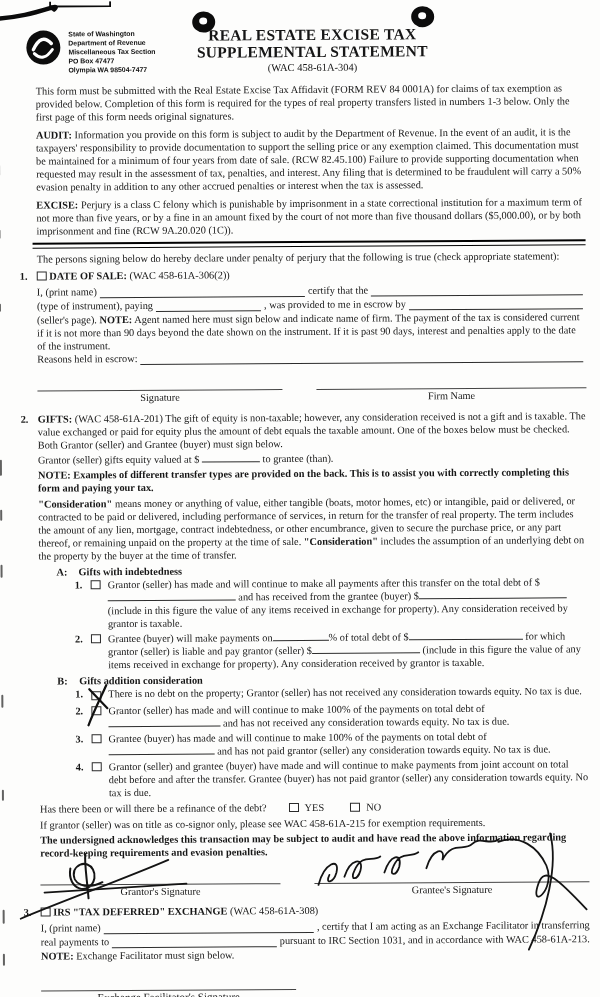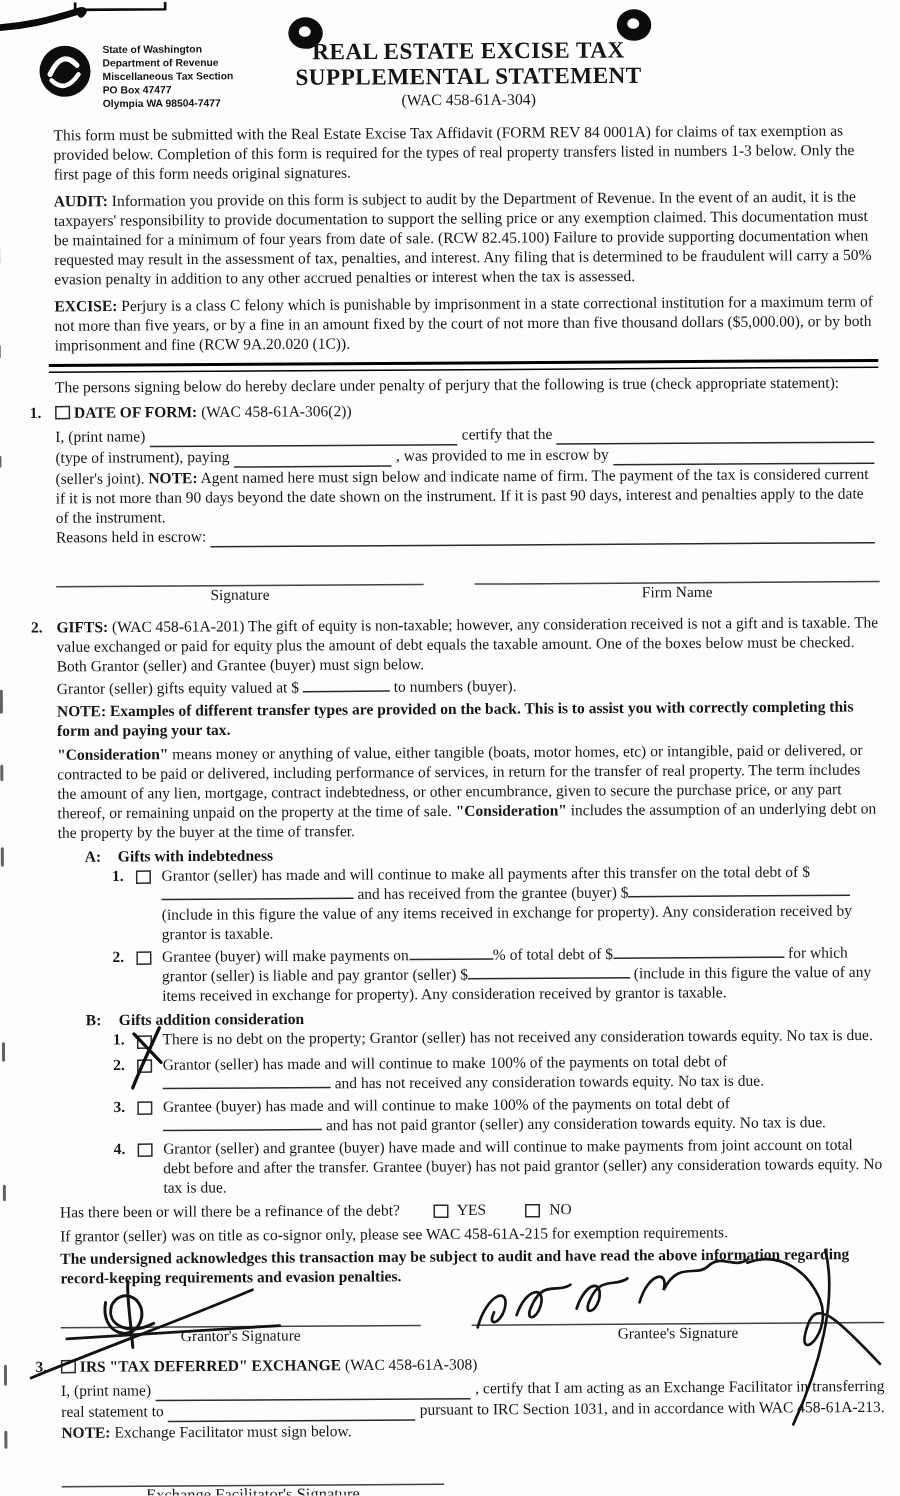--- a/index.html
+++ b/index.html
@@ -120,34 +120,34 @@
 
     <p><b>EXCISE:</b><span> Perjury is a class C felony which is punishable by imprisonment in a state correctional institution for a maximum term of not more than five years, or by a fine in an amount fixed by the court of not more than five thousand dollars ($5,000.00), or by both imprisonment and fine (RCW 9A.20.020 (1C)).</span></p>
 
     <div class="rule"></div>
 
     <p class="mb4">The persons signing below do hereby declare under penalty of perjury that the following is true (check appropriate statement):</p>
 
     <div class="sec mb6">
       <div class="secnum">1.</div>
       <div class="seccontent">
-        <p class="mb3"><span class="cb"></span> <b>DATE OF FORM:</b><span> (WAC 458-61A-306(2))</span></p>
+        <p class="mb3"><span class="cb"></span> <b>DATE OF SALE:</b><span> (WAC 458-61A-306(2))</span></p>
         <div class="fl">
           <span>I, (print name)</span>
           <span class="fbl" style="max-width:205px"></span>
           <span>certify that the</span>
           <span class="fbl"></span>
         </div>
         <div class="fl">
           <span>(type of instrument), paying</span>
           <span class="fbl" style="max-width:105px"></span>
           <span>, was provided to me in escrow by</span>
           <span class="fbl"></span>
         </div>
-        <p><span>(seller's joint). </span><b>NOTE:</b><span> Agent named here must sign below and indicate name of firm. The payment of the tax is considered current if it is not more than 90 days beyond the date shown on the instrument. If it is past 90 days, interest and penalties apply to the date of the instrument.</span></p>
+        <p><span>(seller's page). </span><b>NOTE:</b><span> Agent named here must sign below and indicate name of firm. The payment of the tax is considered current if it is not more than 90 days beyond the date shown on the instrument. If it is past 90 days, interest and penalties apply to the date of the instrument.</span></p>
         <div class="fl">
           <span>Reasons held in escrow:</span>
           <span class="fbl"></span>
         </div>
         <div class="sigrow mb2">
           <div class="sigcol" style="flex:0 0 245px">
             <div class="sigline"></div>
             <div class="siglabel">Signature</div>
           </div>
           <div class="sigcol" style="flex:1">
@@ -155,21 +155,21 @@
             <div class="siglabel">Firm Name</div>
           </div>
         </div>
       </div>
     </div>
 
     <div class="sec mb4">
       <div class="secnum">2.</div>
       <div class="seccontent">
         <p class="mb2"><b>GIFTS:</b><span> (WAC 458-61A-201) The gift of equity is non-taxable; however, any consideration received is not a gift and is taxable. The value exchanged or paid for equity plus the amount of debt equals the taxable amount. One of the boxes below must be checked.  Both Grantor (seller) and Grantee (buyer) must sign below.</span></p>
-        <p class="mb2"><span>Grantor (seller) gifts equity valued at $</span> <span class="bl" style="width:58px"></span> <span>to numbers (buyer).</span></p>
+        <p class="mb2"><span>Grantor (seller) gifts equity valued at $</span> <span class="bl" style="width:58px"></span> <span>to grantee (than).</span></p>
         <p class="mb3"><b>NOTE: Examples of different transfer types are provided on the back. This is to assist you with correctly completing this form and paying your tax.</b></p>
         <p class="mb3"><b>"Consideration"</b><span> means money or anything of value, either tangible (boats, motor homes, etc) or intangible, paid or delivered, or contracted to be paid or delivered, including performance of services, in return for the transfer of real property. The term includes the amount of any lien, mortgage, contract indebtedness, or other encumbrance, given to secure the purchase price, or any part thereof, or remaining unpaid on the property at the time of sale. </span><b>"Consideration"</b><span> includes the assumption of an underlying debt on the property by the buyer at the time of transfer.</span></p>
 
         <p class="subhead"><span class="sl">A:</span><span>Gifts with indebtedness</span></p>
 
         <div class="item mb2">
           <div class="inum">1.</div>
           <span class="cb"></span>
           <div class="itext"><span>Grantor (seller) has made and will continue to make all payments after this transfer on the total debt of $</span><span class="bl" style="width:128px"></span><span> and has received from the grantee (buyer) $</span><span class="bl" style="width:148px"></span><span> (include in this figure the value of any items received in exchange for property). Any consideration received by grantor is taxable.</span></div>
         </div>
@@ -260,21 +260,21 @@
     <div class="sec">
       <div class="secnum">3.</div>
       <div class="seccontent">
         <p class="mb3"><span class="cb"></span> <b>IRS "TAX DEFERRED" EXCHANGE</b><span> (WAC 458-61A-308)</span></p>
         <div class="fl">
           <span>I, (print name)</span>
           <span class="fbl" style="max-width:215px"></span>
           <span>, certify that I am acting as an Exchange Facilitator in transferring</span>
         </div>
         <div class="fl">
-          <span>real statement to</span>
+          <span>real payments to</span>
           <span class="fbl" style="max-width:190px"></span>
           <span>pursuant to IRC Section 1031, and in accordance with WAC 458-61A-213.</span>
         </div>
         <p><b>NOTE:</b><span> Exchange Facilitator must sign below.</span></p>
         <div class="exsig">
           <div class="sigline"></div>
           <div class="siglabel" style="font-size:11px">Exchange Facilitator's Signature</div>
         </div>
       </div>
     </div>

